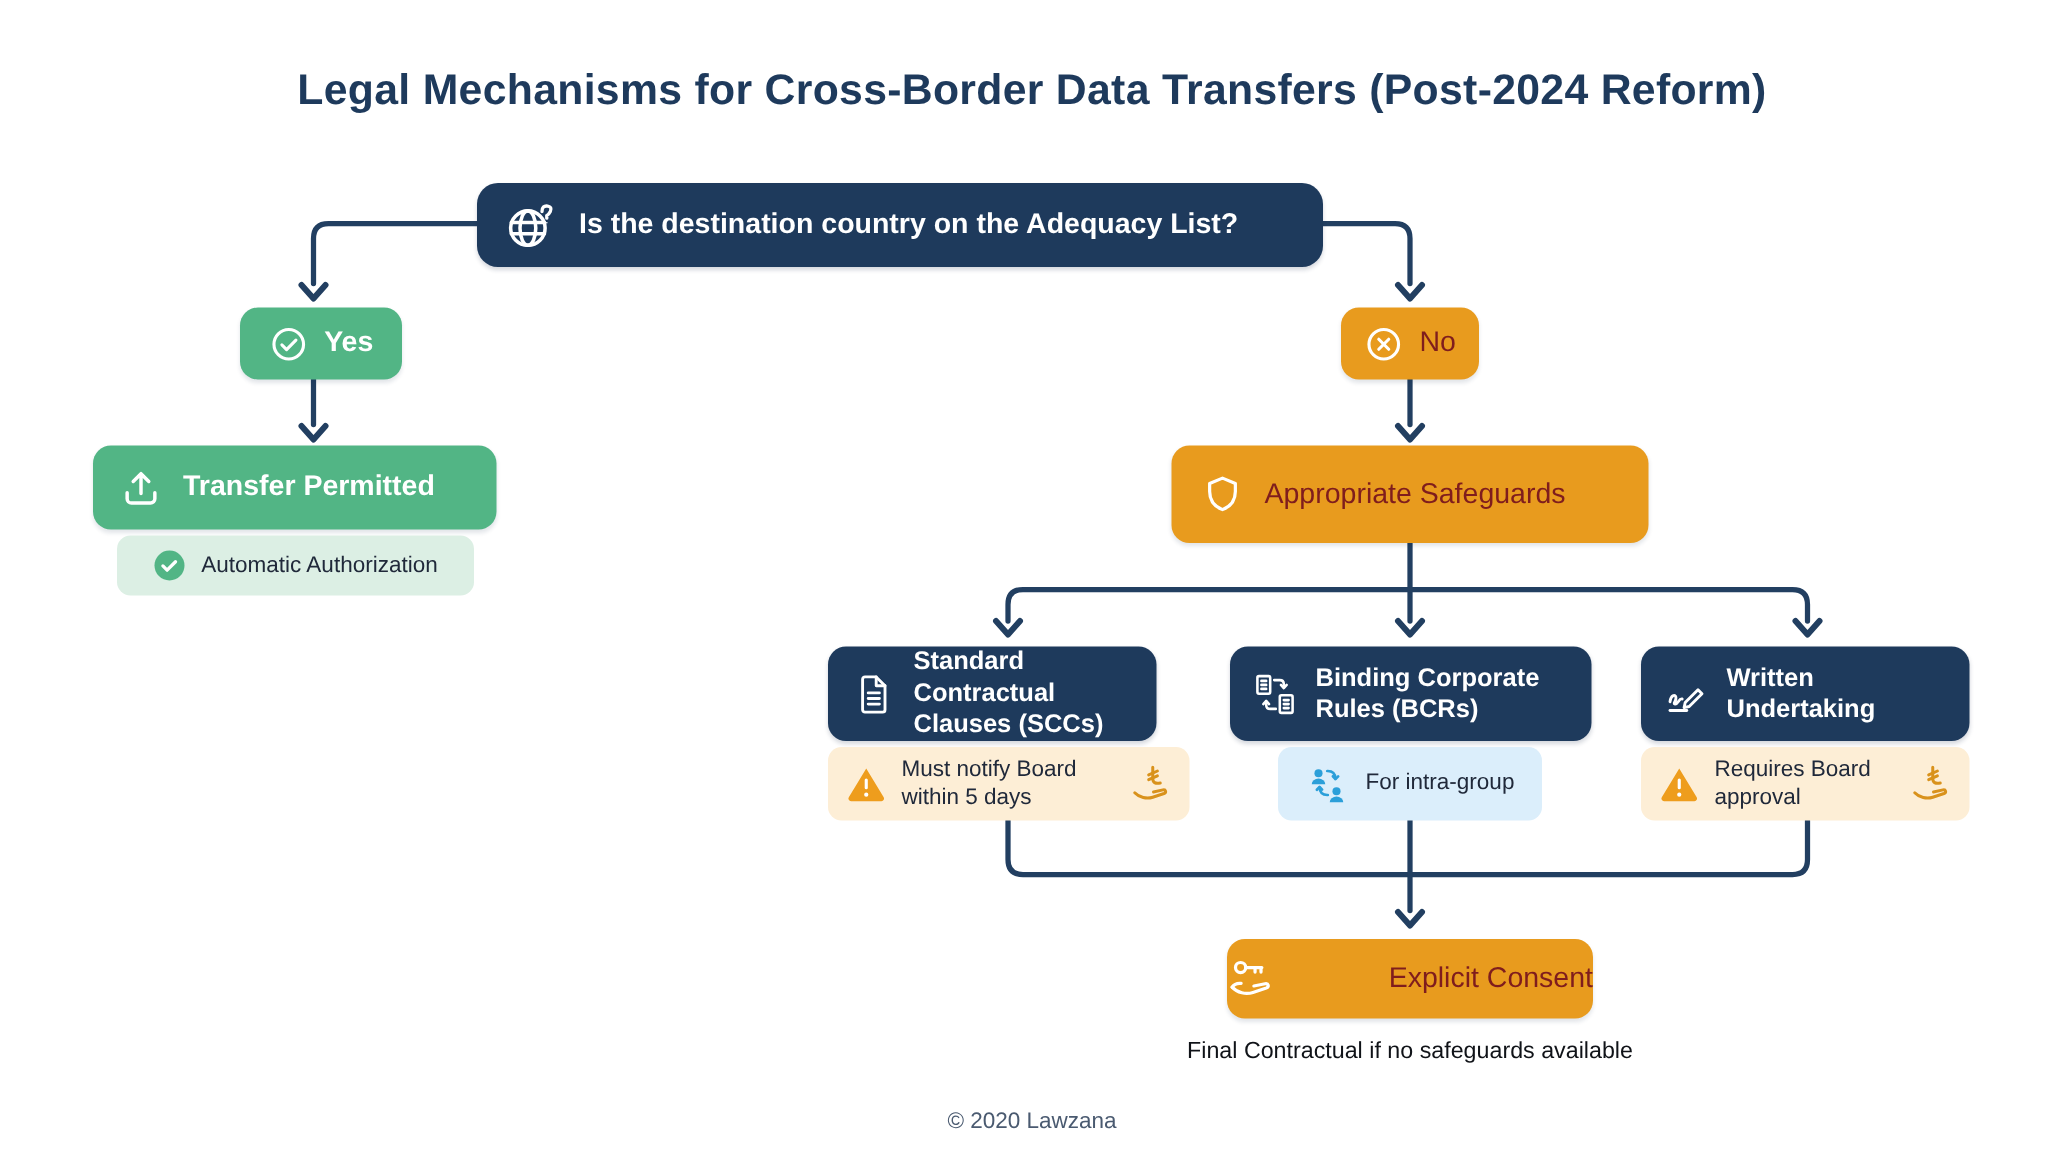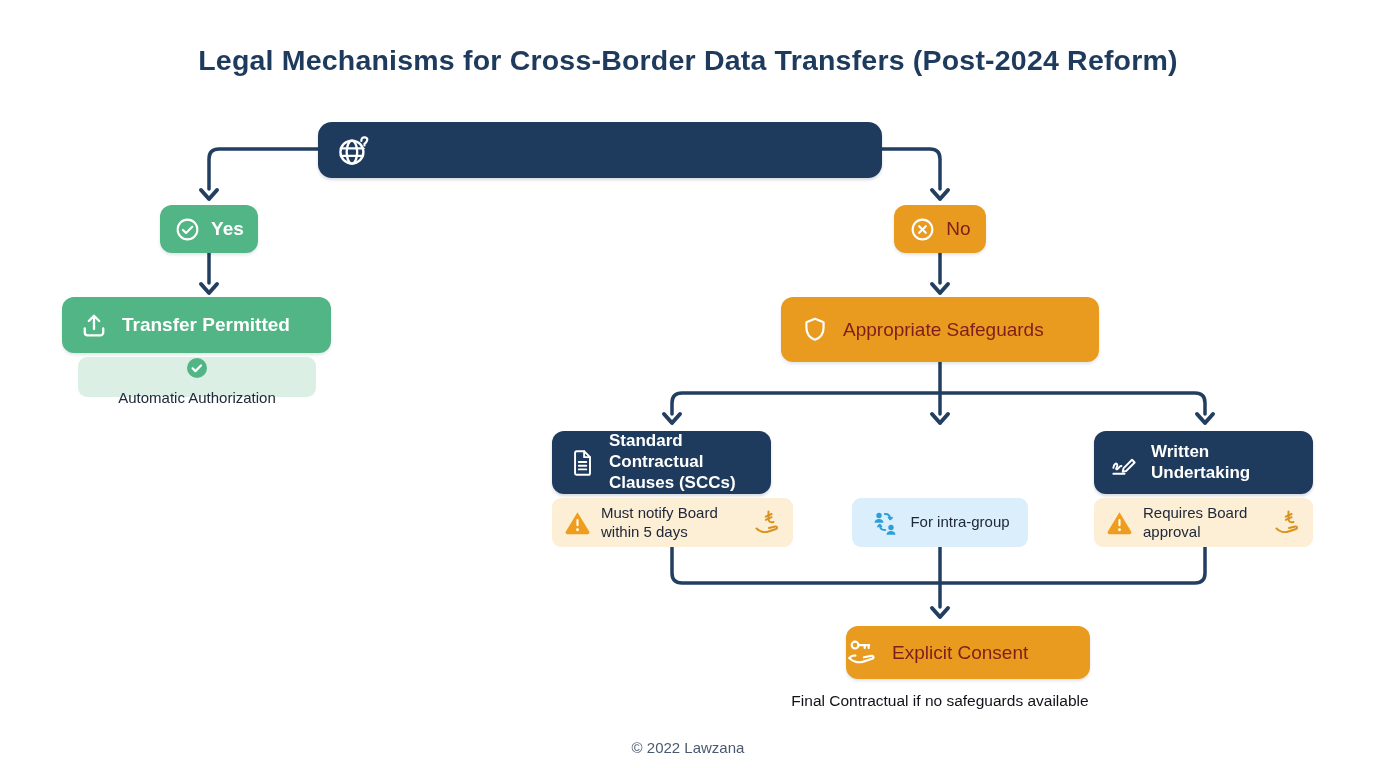--- a/index.html
+++ b/index.html
@@ -12,37 +12,37 @@
   .canvas{position:relative;width:1376px;height:768px;background:#ffffff;overflow:hidden;}
   .connectors{position:absolute;left:0;top:0;z-index:0;}
   .node{position:absolute;z-index:1;display:flex;align-items:center;border-radius:12px;}
   .title{position:absolute;left:0;top:44px;width:100%;text-align:center;
     font-size:28.5px;font-weight:700;color:var(--navy);letter-spacing:.2px;z-index:1;}
   .navy-box{background:var(--navy);color:#fff;font-weight:700;box-shadow:0 2px 3px rgba(20,40,70,.18);}
   .green-box{background:var(--green);color:#fff;font-weight:700;box-shadow:0 2px 3px rgba(20,40,70,.12);}
   .orange-box{background:var(--orange);color:#7f1d1d;font-weight:400;box-shadow:0 2px 3px rgba(20,40,70,.12);}
   .q-box{left:318px;top:122px;width:564px;height:56px;border-radius:14px;gap:14px;padding:0 18px;font-size:19px;}
   .pill{height:48px;justify-content:center;gap:10px;font-size:19px;}
-  .yes-pill{left:160px;top:205px;width:98px;}
+  .yes-pill{left:160px;top:205px;width:108px;}
   .no-pill{left:894px;top:205px;width:92px;}
   .tp-box{left:62px;top:297px;width:269px;height:56px;gap:13px;padding:0 17px;font-size:19px;}
   .as-box{left:781px;top:297px;width:318px;height:65px;gap:13px;padding:0 19px;font-size:19px;}
   .note{border-radius:9px;font-size:15px;color:var(--ink);line-height:1.22;}
-  .aa-note{left:78px;top:357px;width:238px;height:40px;background:var(--green-light);gap:10px;flex-direction:column;}
+  .aa-note{left:78px;top:357px;width:238px;height:40px;background:var(--green-light);justify-content:center;gap:10px;}
   .opt{height:63px;gap:11px;padding:0 14px;font-size:17px;line-height:1.22;}
   .opt1{left:552px;top:431px;width:219px;}
   .opt2{left:820px;top:431px;width:241px;}
   .opt3{left:1094px;top:431px;width:219px;}
   .opt-note{height:49px;gap:10px;padding:0 12px;}
   .warn-note{background:var(--cream);}
   .note1{left:552px;top:498px;width:241px;}
   .note2{left:852px;top:498px;width:176px;background:var(--blue-light);justify-content:center;}
   .note3{left:1094px;top:498px;width:219px;}
   .fee{margin-left:auto;}
-  .ec-box{left:846px;top:626px;width:244px;height:53px;justify-content:flex-start;gap:12px;font-size:19px;}
+  .ec-box{left:818px;top:626px;width:244px;height:53px;justify-content:space-between;gap:12px;font-size:19px;}
   .caption{position:absolute;left:740px;top:692px;width:400px;text-align:center;
     font-size:15.5px;color:#101318;z-index:1;}
   .footer{position:absolute;left:0;top:739px;width:100%;text-align:center;
     font-size:15px;color:var(--muted);z-index:1;}
   .ico{display:inline-flex;flex:0 0 auto;align-items:center;justify-content:center;}
 </style>
 </head>
 <body>
 
 <div class="canvas">
@@ -75,20 +75,21 @@
   <div class="node navy-box q-box">
     <span class="ico">
       <svg width="36" height="36" viewBox="0 0 26 26" fill="none" stroke="#fff" stroke-width="1.7" stroke-linecap="round">
         <circle cx="11.5" cy="14.5" r="8.3"></circle>
         <ellipse cx="11.5" cy="14.5" rx="3.8" ry="8.3"></ellipse>
         <path d="M3.5 11.8 H19.5 M3.5 17.2 H19.5"></path>
         <path d="M18.3 6.5 q0-3 2.7-2.6 q2.3.4 1.3 2.6 q-.7 1.4-1.7 2 v1.2" stroke-width="1.6"></path>
         <circle cx="20.6" cy="11.9" r="0.4" fill="#fff" stroke="none"></circle>
       </svg>
     </span>
+    <span>Is the destination country on the Adequacy List?</span>
   </div>
 
   <div class="node green-box pill yes-pill">
     <span class="ico">
       <svg width="27" height="27" viewBox="0 0 26 26" fill="none" stroke="#fff" stroke-width="2" stroke-linecap="round" stroke-linejoin="round">
         <circle cx="13" cy="13" r="9.5"></circle>
           <path d="M8.6 13.4 l3 3 l6-6"></path>
       </svg>
     </span>
     <span>Yes</span>
@@ -154,20 +155,35 @@
     <span>Must notify Board within 5 days</span>
     <span class="ico fee">
       <svg width="28" height="28" viewBox="0 0 28 28" fill="none" stroke="#d9921c" stroke-width="2" stroke-linecap="round" stroke-linejoin="round">
         <path d="M15.5 2.5 V10 q0 4 5 3"></path>
         <path d="M12.8 7.6 L18.6 5 M12.8 10.8 L18.6 8.2"></path>
         <path d="M3.5 19.5 c3 3.2 8 4.3 12 3 l7.5-2.5 c1.8-.7 1.2-2.8-.7-2.4 l-6.3 1.4"></path>
       </svg>
     </span>
   </div>
 
+  <div class="node navy-box opt opt2">
+    <span class="ico">
+      <svg width="32" height="32" viewBox="0 0 30 30" fill="none" stroke="#fff" stroke-width="1.6" stroke-linecap="round" stroke-linejoin="round">
+        <rect x="4" y="3.5" width="8" height="11" rx="1"></rect>
+        <path d="M6.5 6.5 h3 M6.5 9 h3 M6.5 11.5 h3"></path>
+        <path d="M14.5 6 H18 Q20.5 6 20.5 8.5 V10.5"></path>
+        <path d="M18.7 9 L20.5 11 L22.3 9"></path>
+        <rect x="18" y="15.5" width="8" height="11" rx="1"></rect>
+        <path d="M20.5 18.5 h3 M20.5 21 h3 M20.5 23.5 h3"></path>
+        <path d="M15.5 24 H12 Q9.5 24 9.5 21.5 V19.5"></path>
+        <path d="M7.7 21 L9.5 19 L11.3 21"></path>
+      </svg>
+    </span>
+    <span>Binding Corporate Rules (BCRs)</span>
+  </div>
   <div class="node note opt-note note2">
     <span class="ico">
       <svg width="30" height="30" viewBox="0 0 30 30">
         <g fill="#2b9fd9">
           <circle cx="9" cy="7.5" r="2.7"></circle>
           <path d="M4.5 14.8 a4.5 3.8 0 0 1 9 0 z"></path>
           <circle cx="21" cy="19.5" r="2.7"></circle>
           <path d="M16.5 26.8 a4.5 3.8 0 0 1 9 0 z"></path>
         </g>
         <g fill="none" stroke="#2b9fd9" stroke-width="1.8" stroke-linecap="round" stroke-linejoin="round">
@@ -215,14 +231,14 @@
         <circle cx="8" cy="8" r="3"></circle>
         <path d="M11 8 H20.5 M16.5 8 v2.6 M20 8 v2.6"></path>
         <path d="M3 19.5 c3 3.4 8.2 4.4 12.3 3.1 l7.8-2.6 c1.9-.7 1.3-2.9-.7-2.5 l-6.6 1.3"></path>
         <path d="M3 19.5 q1.8-2.6 5.3-2.2"></path>
       </svg>
     </span>
     <span>Explicit Consent</span>
   </div>
 
   <div class="caption">Final Contractual if no safeguards available</div>
-  <div class="footer">© 2022 Lawzana</div>
+  <div class="footer">© 2020 Lawzana</div>
 </div>
 
 </body></html>

